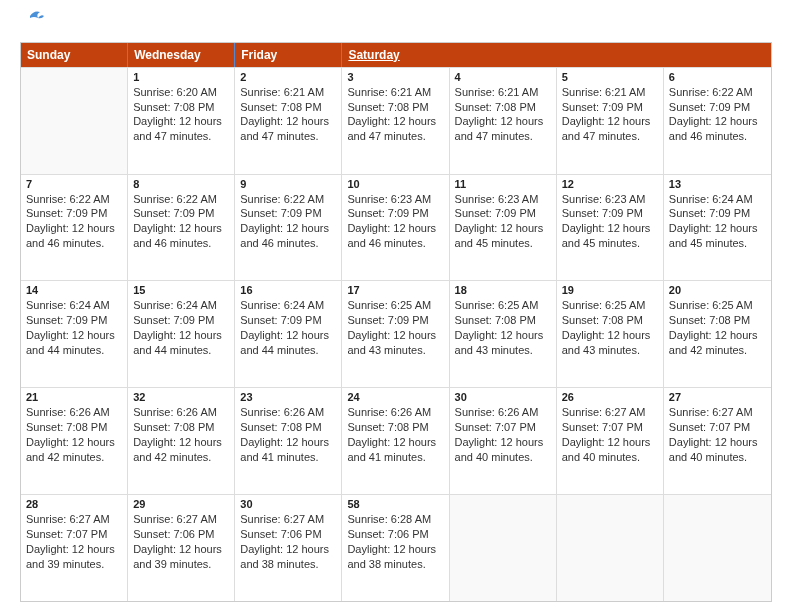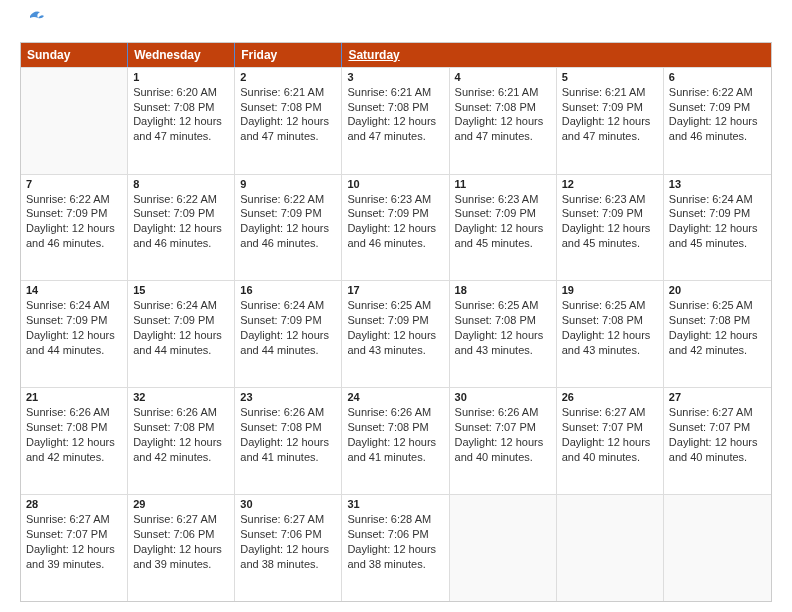--- a/index.html
+++ b/index.html
@@ -258,21 +258,21 @@
           </div>
           <div class="cal-cell">
             <div class="day-number">29</div>
         <div class="cell-text">Sunrise: 6:27 AM<br>Sunset: 7:06 PM<br>Daylight: 12 hours and 39 minutes.</div>
           </div>
           <div class="cal-cell">
             <div class="day-number">30</div>
         <div class="cell-text">Sunrise: 6:27 AM<br>Sunset: 7:06 PM<br>Daylight: 12 hours and 38 minutes.</div>
           </div>
           <div class="cal-cell">
-            <div class="day-number">31</div>
+            <div class="day-number">58</div>
         <div class="cell-text">Sunrise: 6:28 AM<br>Sunset: 7:06 PM<br>Daylight: 12 hours and 38 minutes.</div>
           </div>
           <div class="cal-cell empty"></div>
           <div class="cal-cell empty"></div>
           <div class="cal-cell empty"></div>
         </div>
       </div>
   </div>
 </div>
 

